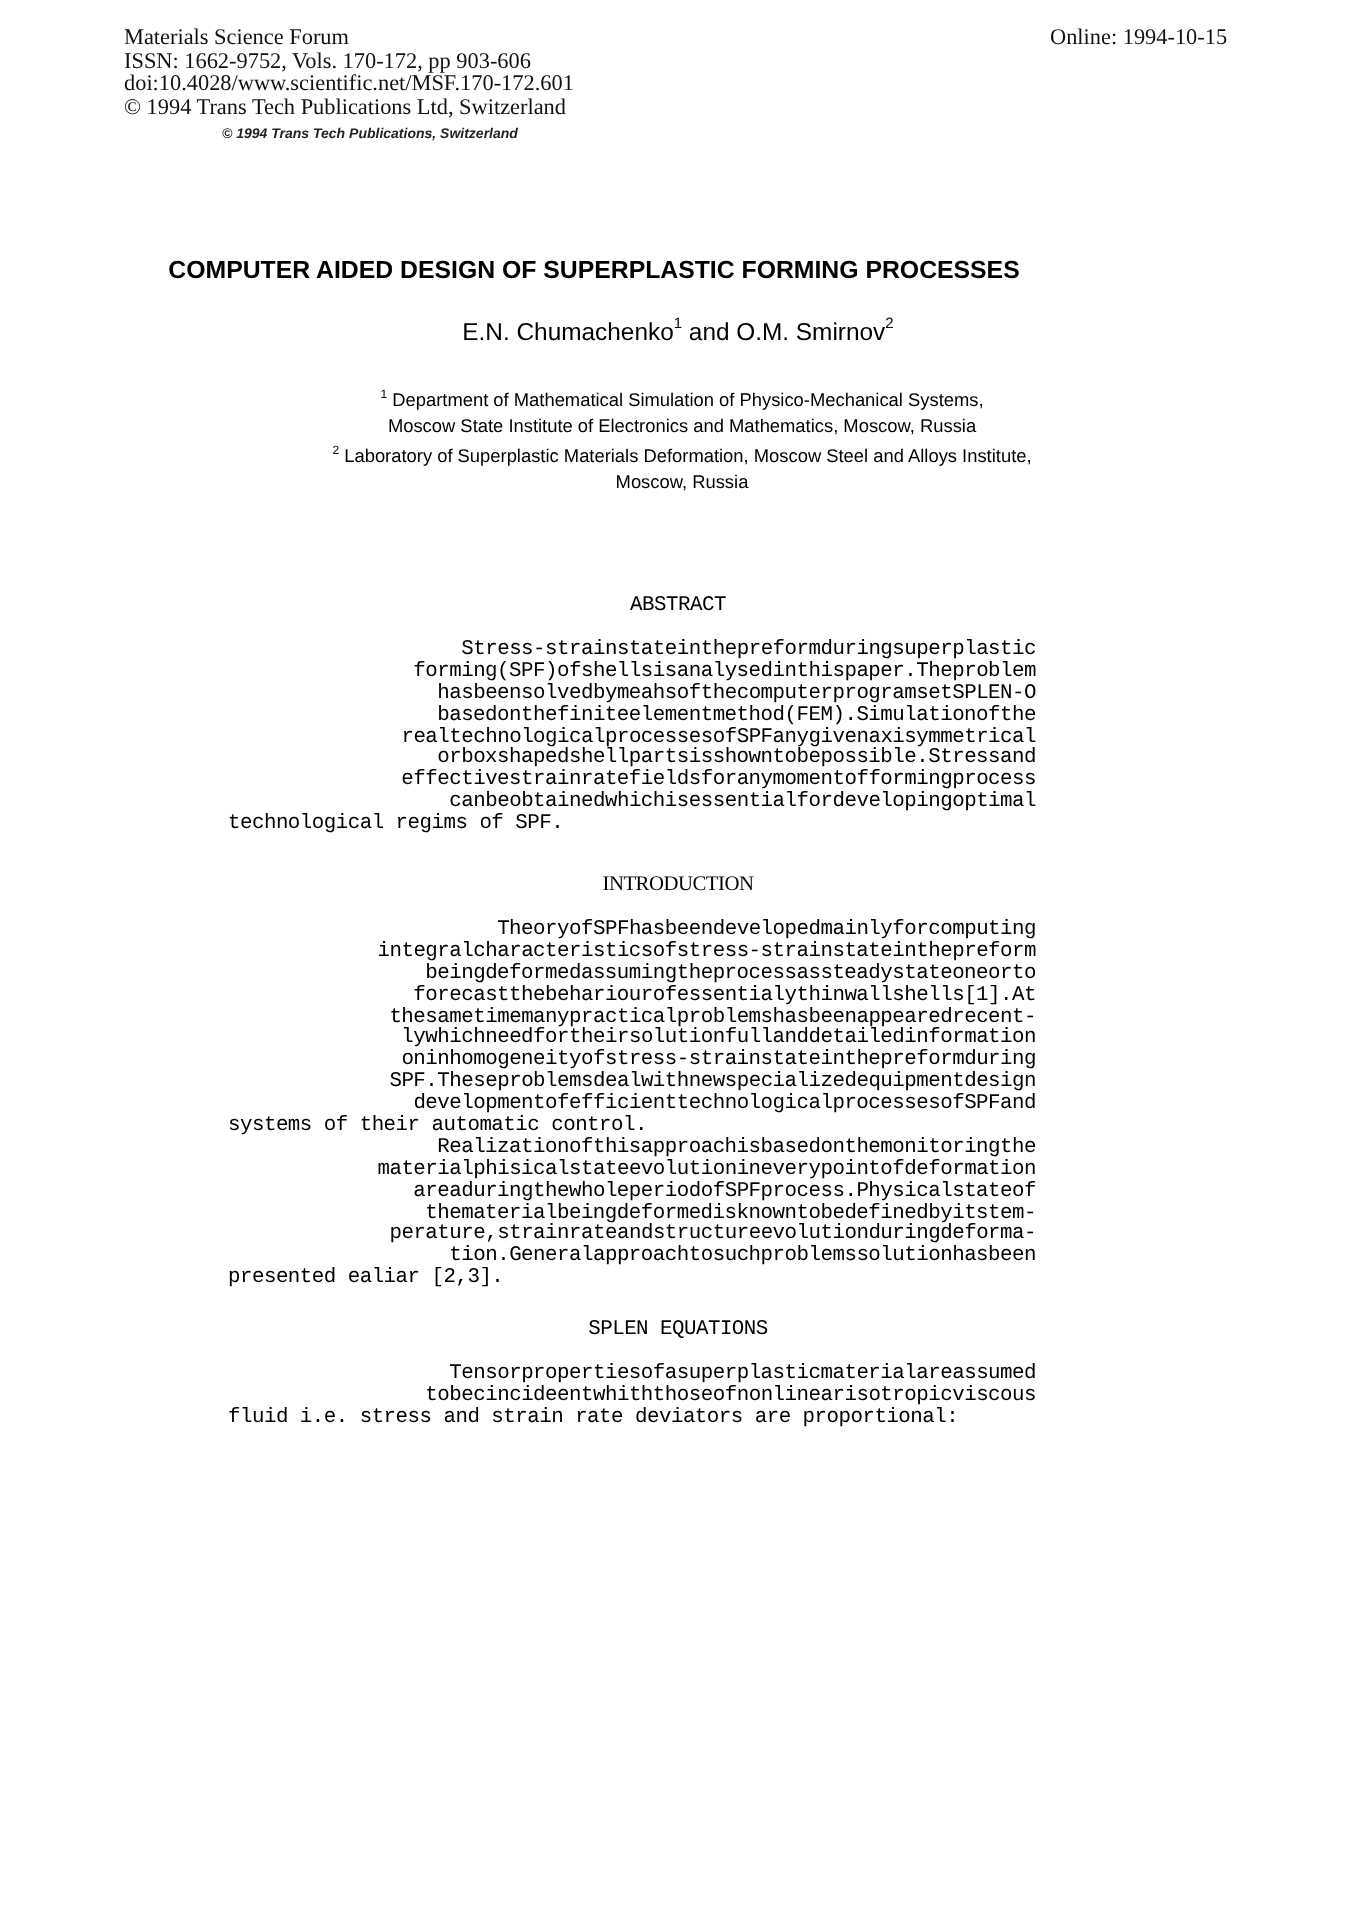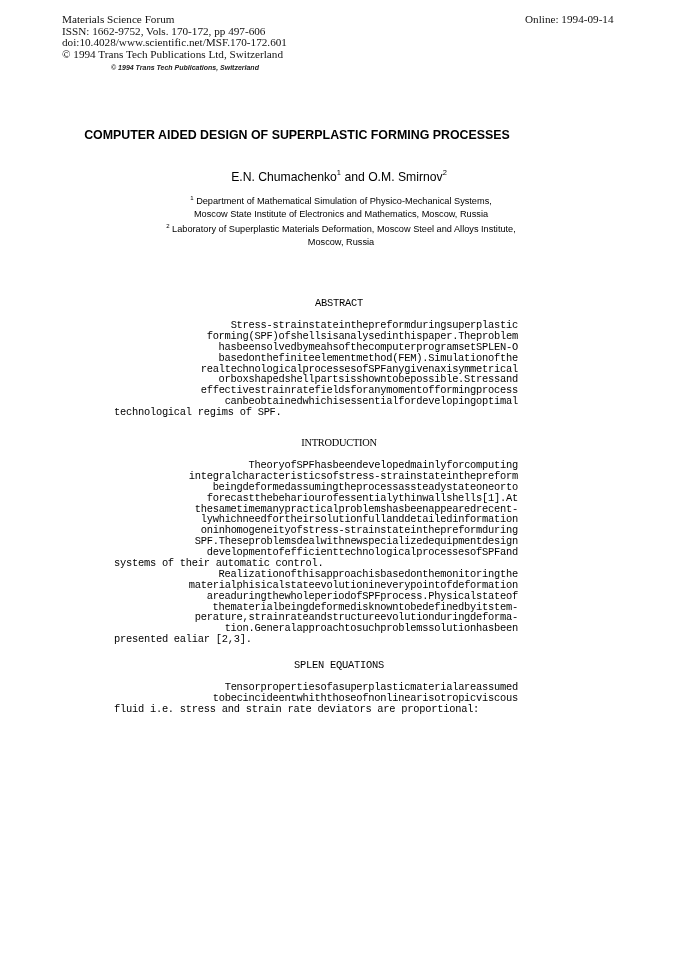--- a/index.html
+++ b/index.html
@@ -4,43 +4,43 @@
   <style>
     html, body { margin: 0; padding: 0; background: #ffffff; }
     body { width: 678px; height: 959px; position: relative; overflow: hidden; color: #000; }
     .hdr { position: absolute; font-family: "Liberation Serif", serif; font-size: 11.2px; line-height: 11.6px; color: #111; }
     .hdr-left { left: 62px; top: 14px; }
     .hdr-right { left: 525px; top: 14px; }
     .hdr-line { white-space: nowrap; }
     .copyright-small { position: absolute; left: 111px; top: 64px; font-family: "Liberation Sans", sans-serif; font-style: italic; font-size: 7px; font-weight: bold; color: #222; white-space: nowrap; }
     .title { position: absolute; left: 0; width: 594px; top: 128px; text-align: center; font-family: "Liberation Sans", sans-serif; font-weight: bold; font-size: 12.4px; line-height: 15px; }
     .title div { margin-left: 0px; }
-    .authors { position: absolute; left: 0; width: 678px; top: 168px; text-align: center; font-family: "Liberation Sans", sans-serif; font-size: 12.2px; }
+    .authors { position: absolute; left: 0; width: 678px; top: 157px; text-align: center; font-family: "Liberation Sans", sans-serif; font-size: 12.2px; }
     .authors sup { font-size: 7.5px; vertical-align: 6px; }
     .affil { position: absolute; left: 0; width: 678px; text-align: center; font-family: "Liberation Sans", sans-serif; font-size: 9.2px; line-height: 12.5px; }
     .affil sup { font-size: 6px; vertical-align: 4px; }
     .affil1 { top: 192px; left: 2px; }
     .affil2 { top: 220px; left: 2px; }
     .mono { font-family: "Liberation Mono", monospace; font-size: 10.4px; line-height: 10.9px; letter-spacing: -0.25px; }
     .section-head { position: absolute; left: 0; width: 678px; text-align: center; }
     .para { position: absolute; left: 114px; width: 404px; white-space: pre; }
     .line { height: 10.9px; display: flex; justify-content: flex-end; white-space: pre; }
     .line.last { justify-content: flex-start; }
     .line span { white-space: pre; }
   </style>
 </head>
 <body>
 
 <div class="hdr hdr-left">
   <div class="hdr-line">Materials Science Forum</div>
-  <div class="hdr-line">ISSN: 1662-9752, Vols. 170-172, pp 497-606</div>
+  <div class="hdr-line">ISSN: 1662-9752, Vols. 170-172, pp 903-606</div>
   <div class="hdr-line">doi:10.4028/www.scientific.net/MSF.170-172.601</div>
   <div class="hdr-line">© 1994 Trans Tech Publications Ltd, Switzerland</div>
 </div>
-<div class="hdr hdr-right">Online: 1994-09-14</div>
+<div class="hdr hdr-right">Online: 1994-10-15</div>
 <div class="copyright-small">© 1994 Trans Tech Publications, Switzerland</div>
 
 <div class="title">
   <div>COMPUTER AIDED DESIGN OF SUPERPLASTIC FORMING PROCESSES</div>
 </div>
 
 <div class="authors">
   <span>E.N. Chumachenko</span><sup>1</sup><span style="white-space:pre"> and </span><span>O.M. Smirnov</span><sup>2</sup>
 </div>
 

